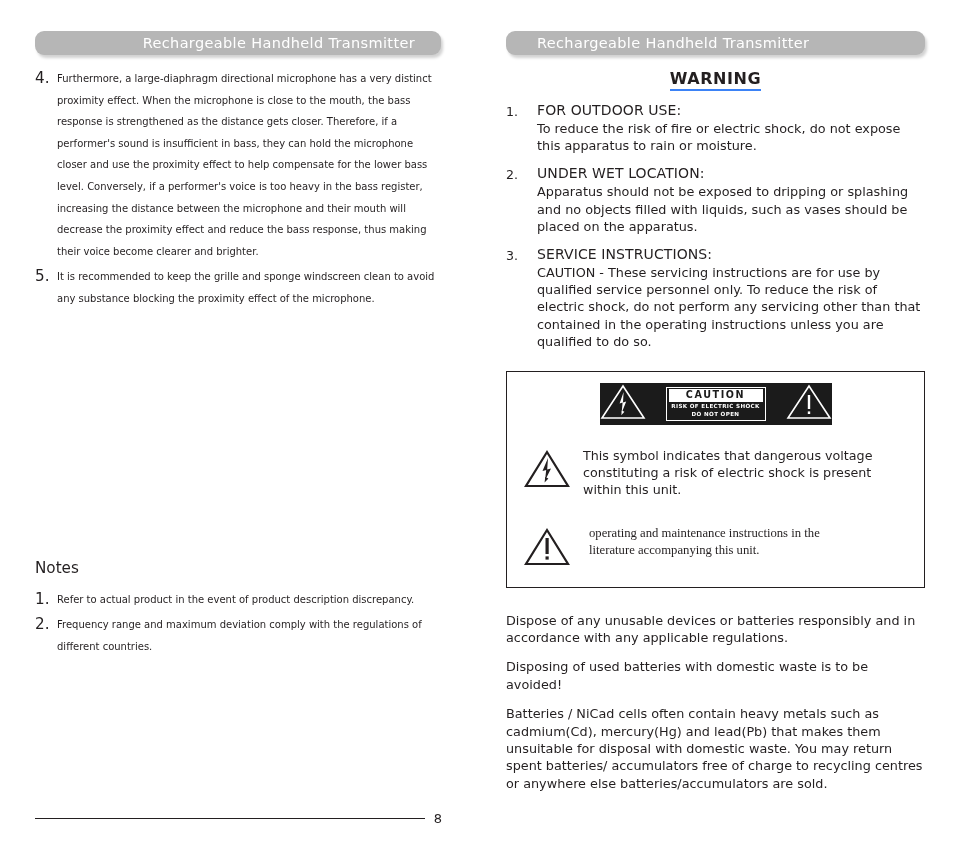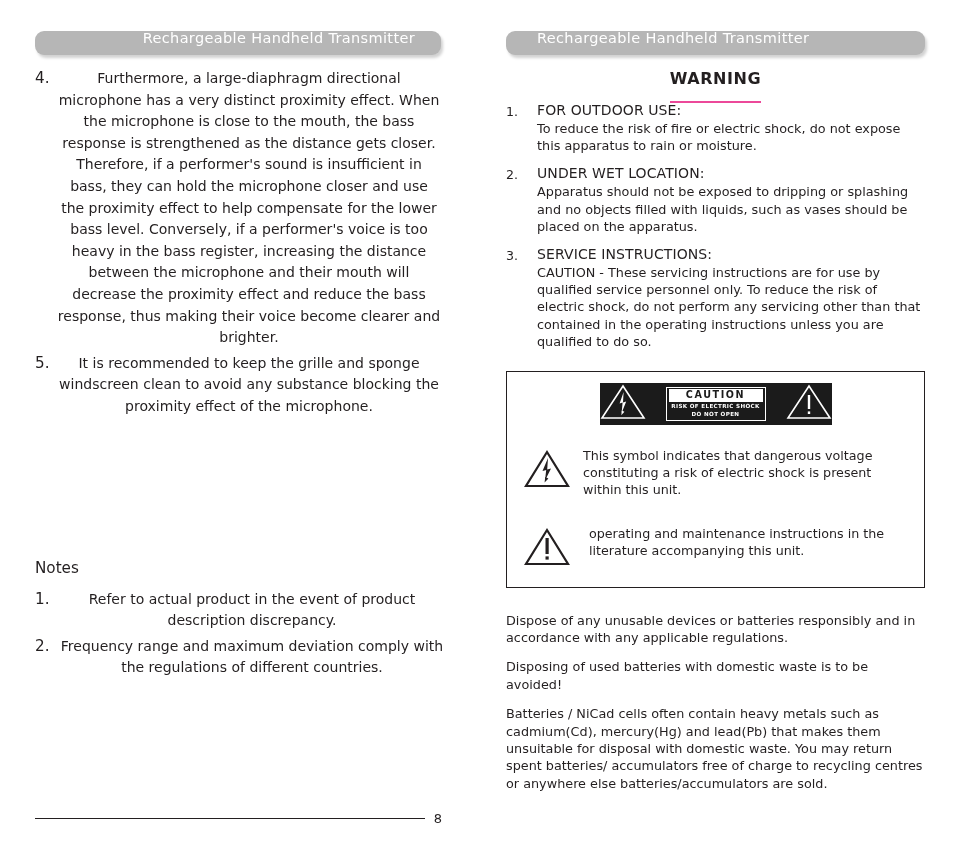--- a/index.html
+++ b/index.html
@@ -28,20 +28,21 @@
   .col-left  { width: 477px; padding: 0 36px 0 35px; }
   .col-right { width: 477px; padding: 0 29px 0 29px; }
 
   
   .hdr-bar {
     height: 24px;
     background: #b6b6b6;
     border-radius: 9px 9px 9px 9px;
     margin-top: 31px;
     display: flex;
+    align-items: center;
     box-shadow: 2px 3px 3px rgba(0,0,0,0.18);
     position: relative;
   }
   .hdr-bar.left-bar  { justify-content: flex-end; padding-right: 26px; }
   .hdr-bar.right-bar { justify-content: flex-start; padding-left: 31px; }
   .hdr-text {
     color: #ffffff;
     font-size: 14.5px;
     letter-spacing: 0.35px;
     line-height: 1;
@@ -58,45 +59,44 @@
   .num-item + .num-item { margin-top: 4px; }
   .num-marker {
     width: 22px;
     flex: 0 0 22px;
     font-size: 15.2px;
     line-height: 21.6px;
     text-align: left;
   }
   .num-body {
     flex: 1 1 auto;
-    font-size: 14px;
+    font-size: 10px;
     line-height: 21.6px;
-    text-align: center;
   }
 
   .notes-heading {
     font-size: 15.2px;
     line-height: 21.6px;
     margin-top: 0;
   }
   .notes-block { position: absolute; left: 35px; top: 558px; width: 412px; }
   .notes-list { margin-top: 9px; }
 
   
   .warning-title {
     text-align: center;
     font-size: 16px;
     font-weight: bold;
     letter-spacing: 0.6px;
     margin-top: 14px;
     line-height: 19px;
   }
   .warning-title span {
-    border-bottom: 2px solid #ec4899;
-    padding-bottom: 13px;
+    border-bottom: 2px solid #3b82f6;
+    padding-bottom: 1px;
     text-align: center;
   }
   .warn-list { margin-top: 14px; }
   .warn-item { display: flex; align-items: flex-start; }
   .warn-item + .warn-item { margin-top: 11px; }
   .warn-num {
     width: 31px;
     flex: 0 0 31px;
     font-size: 12.6px;
     line-height: 17px;
@@ -167,21 +167,21 @@
     padding: 0 6px;
   }
   .sym-row.first { margin-top: 22px; }
   .sym-row.second { margin-top: 26px; margin-bottom: 4px; }
   .sym-icon { flex: 0 0 48px; padding-top: 2px; }
   .sym-text {
     font-size: 12.7px;
     line-height: 17.2px;
     flex: 1 1 auto;
   }
-  .sym-text .ind { padding-left: 6px; display: block; }
+  .sym-text .ind { padding-left: 6px; display: block; font-family: Liberation Serif, serif; }
 
   
   .disposal-wrap {
     margin-top: 22px;
     display: flex;
     align-items: flex-start;
   }
   .disposal-left { flex: 0 0 84px; }
   .disposal-title {
     font-size: 14.6px;

